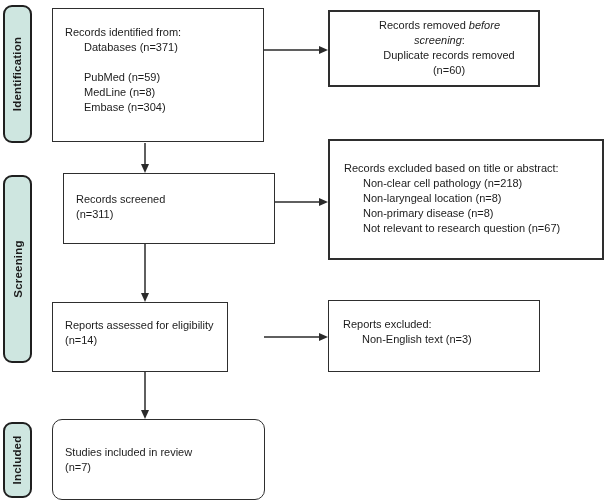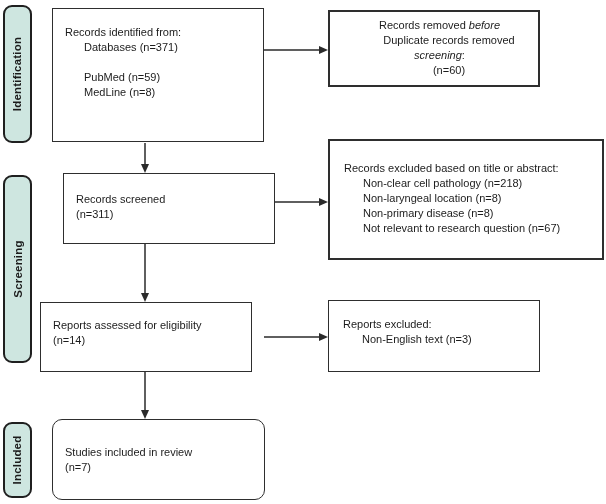--- a/index.html
+++ b/index.html
@@ -51,21 +51,21 @@
     position: absolute;
     background: #ffffff;
     border: 1.4px solid var(--box_border);
     font-size: 11px;
     line-height: 15px;
   }
   #box-identified       { left: 52px;  top: 8px;   width: 212px; height: 134px; padding: 16px 5px 0 12px; }
   #box-removed          { left: 328px; top: 10px;  width: 212px; height: 77px;  padding: 6px 3px 0 14px; border-width: 2px; text-align: center; }
   #box-screened         { left: 52px;  top: 173px; width: 212px; height: 71px;  padding: 18px 5px 0 12px; margin-left: 11px; }
   #box-excluded         { left: 328px; top: 139px; width: 276px; height: 121px; padding: 20px 3px 0 14px; border-width: 2px; }
-  #box-assessed         { left: 40px;  top: 302px; width: 212px; height: 70px;  padding: 15px 5px 0 12px; }
+  #box-assessed         { left: 52px;  top: 302px; width: 176px; height: 70px;  padding: 15px 5px 0 12px; }
   #box-reports-excluded { left: 328px; top: 300px; width: 212px; height: 72px;  padding: 16px 15px 0 14px; }
   #box-included         { left: 52px;  top: 419px; width: 213px; height: 81px;  padding: 25px 5px 0 12px; border-radius: 10px; }
   .line   { white-space: nowrap; }
   .indent { padding-left: 19px; }
   .spacer { height: 15px; }
   i { font-style: italic; }
 </style>
 </head>
 <body>
 
@@ -94,26 +94,27 @@
   <div class="stage" id="stage-included">
     <span class="vtext">Included</span>
   </div>
 
   <div class="box" id="box-identified">
     <div class="line">Records identified from:</div>
     <div class="line indent">Databases (n=371)</div>
     <div class="spacer"></div>
     <div class="line indent">PubMed (n=59)</div>
     <div class="line indent">MedLine (n=8)</div>
+    <div class="line indent">Embase (n=304)</div>
   </div>
 
   <div class="box" id="box-removed">
     <div class="line"><span>Records removed </span><i>before</i></div>
+    <div class="line"><i>screening</i><span>:</span></div>
     <div class="line indent">Duplicate records removed</div>
-    <div class="line"><i>screening</i><span>:</span></div>
     <div class="line indent">(n=60)</div>
   </div>
 
   <div class="box" id="box-screened">
     <div class="line">Records screened</div>
     <div class="line">(n=311)</div>
   </div>
 
   <div class="box" id="box-excluded">
     <div class="line">Records excluded based on title or abstract:</div>

